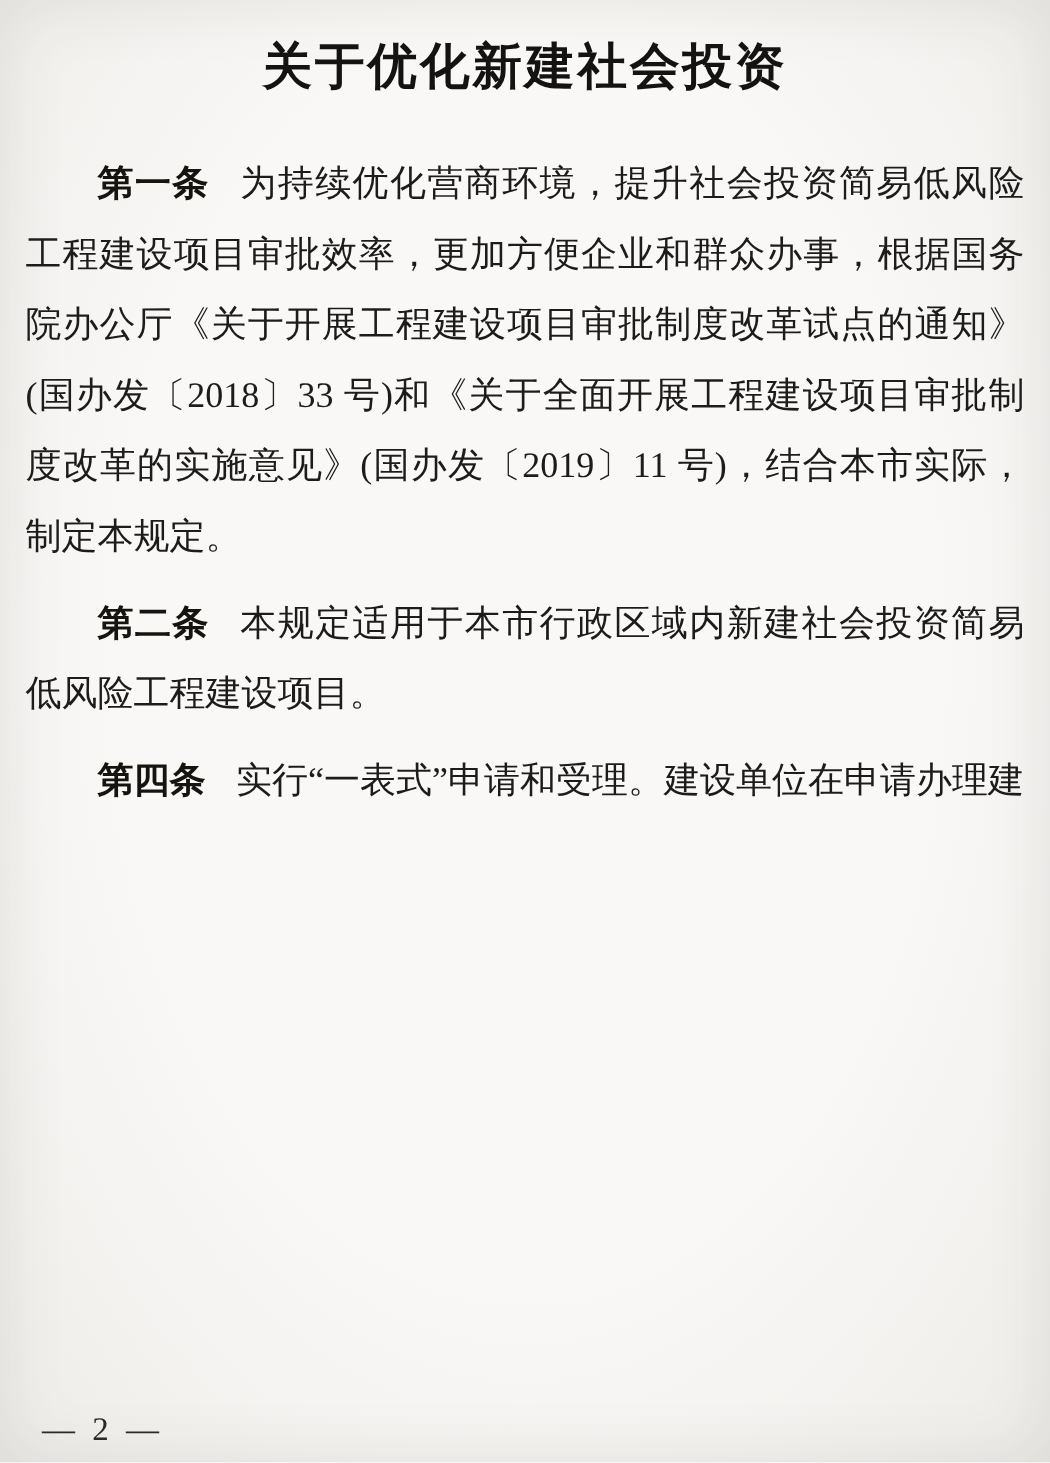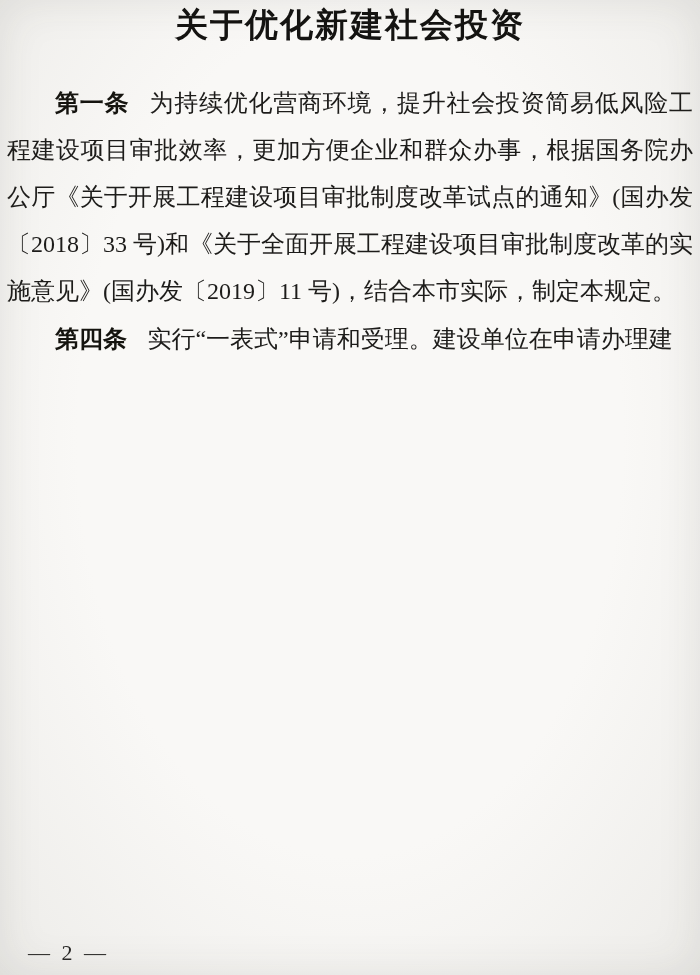--- a/index.html
+++ b/index.html
@@ -12,21 +12,21 @@
     width: 700px;
     height: 975px;
     overflow: hidden;
     box-sizing: border-box;
     background: radial-gradient(ellipse at 50% 45%, #f9f8f6 55%, #edecE9 100%);
     box-shadow: inset 0 0 45px rgba(60,55,45,0.10);
     font-family: "Liberation Serif", "DejaVu Serif", serif;
     color: #1d1c1a;
   }
   .doc-title {
-    padding-top: 0;
+    padding-top: 20px;
     text-align: center;
     font-weight: bold;
     color: #141311;
   }
   .doc-title .line1 {
     font-size: 33px;
     line-height: 50px;
     letter-spacing: 2px;
   }
   .doc-title .line2 {
@@ -36,21 +36,21 @@
   }
   .doc-body {
     margin-top: 29px;
     padding: 0 7px;
     font-size: 24px;
     line-height: 47px;
     text-align: justify;
     text-justify: inter-character;
   }
   p.para {
-    margin: 0;
+    margin: 10px;
     text-indent: 2em;
   }
   .para-label {
     font-weight: bold;
     font-family: "Liberation Sans", "DejaVu Sans", sans-serif;
     color: #15140f;
     margin-right: 0.85em;
   }
   .para-label:empty { margin-right: 0; }
   .page-footer {
@@ -67,20 +67,21 @@
 
 <div class="page">
 
   <div class="doc-title">
     <div class="line1">关于优化新建社会投资</div>
   </div>
 
   <div class="doc-body">
     <p class="para"><span class="para-label">第一条</span><span>为持续优化营商环境，提升社会投资简易低风险工程建设项目审批效率，更加方便企业和群众办事，根据国务院办公厅《关于开展工程建设项目审批制度改革试点的通知》(国办发〔2018〕33 号)和《关于全面开展工程建设项目审批制度改革的实施意见》(国办发〔2019〕11 号)，结合本市实际，制定本规定。</span></p>
 
+    <p class="para"><span class="para-label">第二条</span><span>本规定适用于本市行政区域内新建社会投资简易低风险工程建设项目。</span></p>
 
 
 
     <p class="para"><span class="para-label">第四条</span><span>实行“一表式”申请和受理。建设单位在申请办理建</span></p>
   </div>
 
   <div class="page-footer">— 2 —</div>
 
 </div>
 

